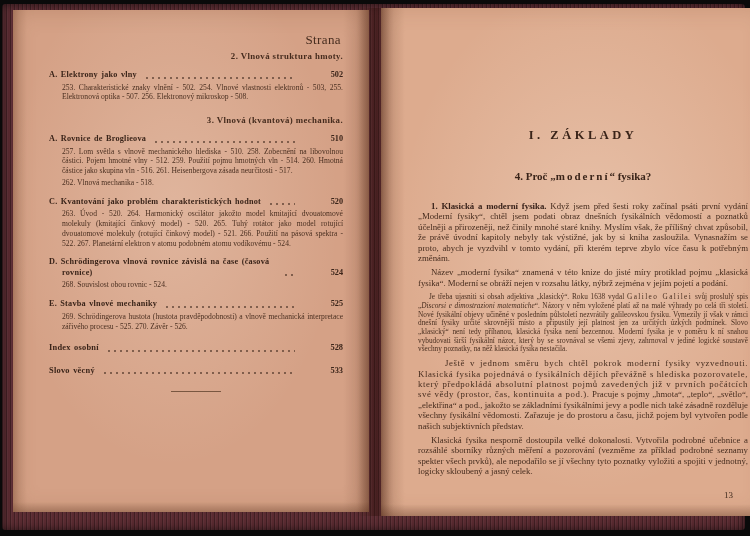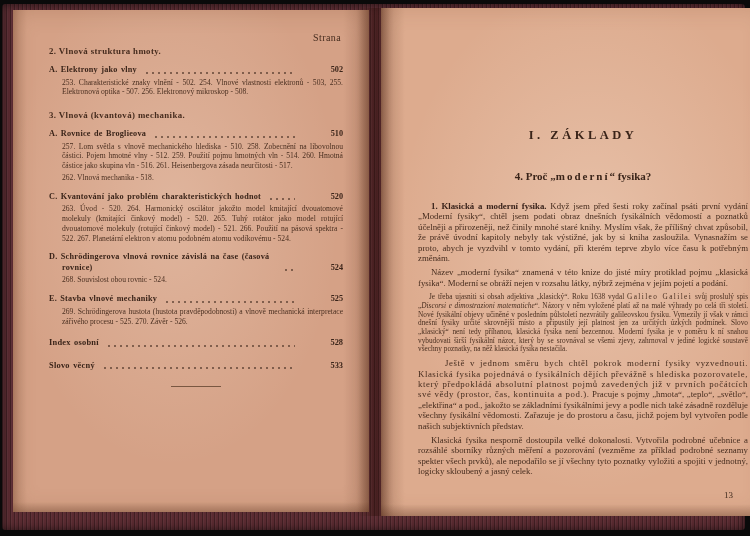--- a/index.html
+++ b/index.html
@@ -41,22 +41,22 @@
       linear-gradient(0deg, rgba(70,35,20,.3) 0, rgba(0,0,0,0) 12px),
       var(--page-right,#ddab8e);
     padding:120px 17px 0 37px;
     box-shadow:inset 0 0 22px rgba(120,70,40,.2);
   }
   .gutter{
     position:absolute;left:356px;top:8px;width:38px;height:508px;pointer-events:none;
     background:linear-gradient(90deg, rgba(0,0,0,0) 0, rgba(60,22,10,.18) 30%, rgba(40,12,5,.42) 52%, rgba(60,22,10,.16) 72%, rgba(0,0,0,0) 100%);
   }
   
-  .running-head{text-align:right;font-size:10px;letter-spacing:.4px;padding-right:2px;}
-  .toc-group-heading{text-align:left;font-weight:bold;font-size:8.8px;letter-spacing:.4px;margin:13px 0 0 0;}
+  .running-head{text-align:right;font-size:13px;letter-spacing:.4px;padding-right:2px;}
+  .toc-group-heading{text-align:right;font-weight:bold;font-size:8.8px;letter-spacing:.4px;margin:13px 0 0 0;}
   .toc-group-heading.first{margin-top:3px;}
   .toc-entry{display:flex;align-items:flex-end;margin-top:9px;font-weight:bold;font-size:8.2px;line-height:10.5px;color:#3a2419;}
   .toc-label{flex:0 1 auto;padding-left:13px;text-indent:-13px;letter-spacing:.25px;word-spacing:1px;}
   .toc-leader{
     flex:1 1 14px;height:4px;margin:0 5px 1px 7px;
     background-image:radial-gradient(circle, rgba(58,36,25,.8) .6px, rgba(0,0,0,0) .95px);
     background-size:6px 4px;background-repeat:repeat-x;background-position:0 60%;
   }
   .toc-page{flex:0 0 auto;min-width:16px;text-align:right;font-weight:bold;margin-left:27px;}
   .toc-detail{margin:2px 0 0 13px;font-size:7.6px;line-height:9.8px;text-align:justify;font-weight:normal;color:#4a2f20;}

